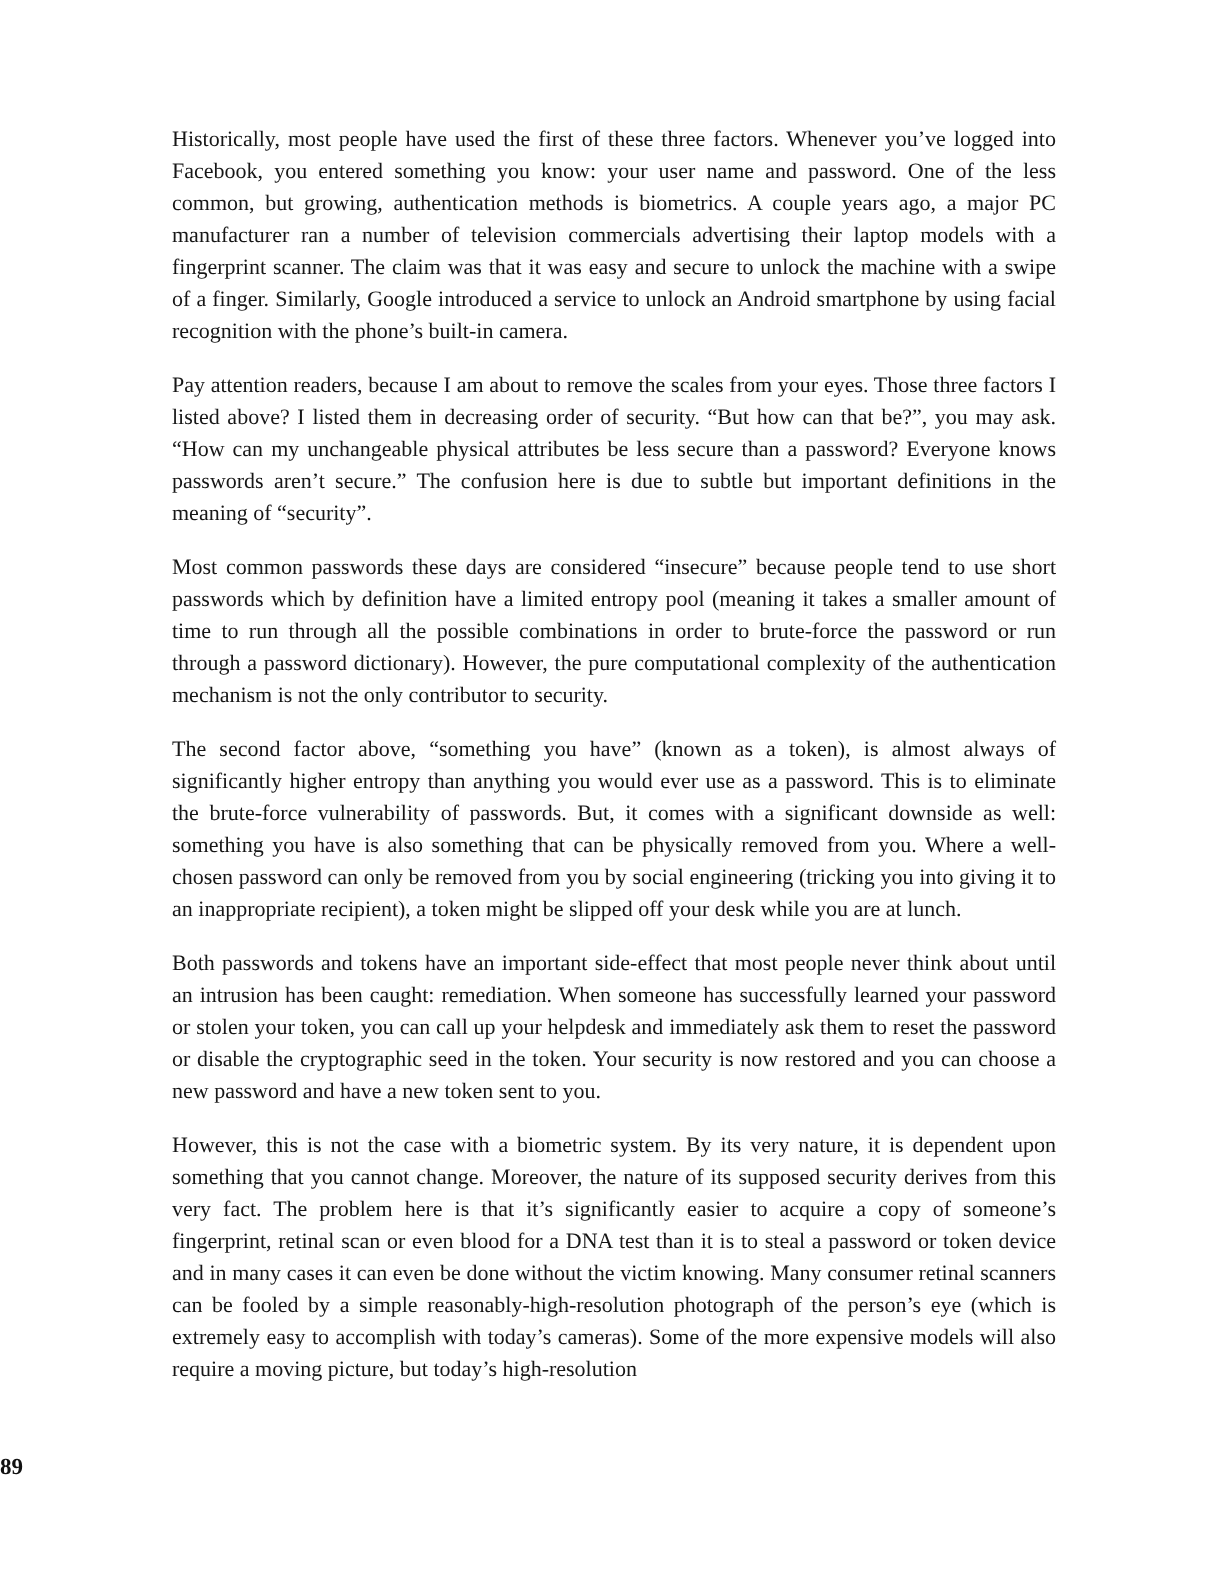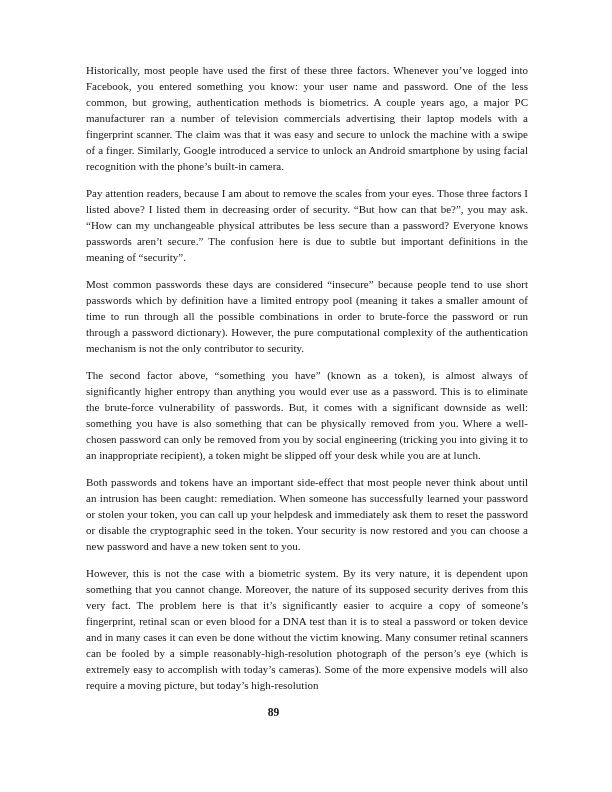--- a/index.html
+++ b/index.html
@@ -30,23 +30,23 @@
     color: #161616;
     text-align: justify;
   }
   .para {
     margin: 0 0 11px 0;
     padding: 0;
   }
   .page-footer {
     position: absolute;
     left: 0;
-    top: 704px;
+    top: 726px;
     width: 547px;
-    text-align: center;
+    text-align: left;
     font-size: 11.5px;
     line-height: 16px;
     font-weight: bold;
     color: #111111;
   }
 </style>
 </head>
 <body>
 
 <div class="page">

